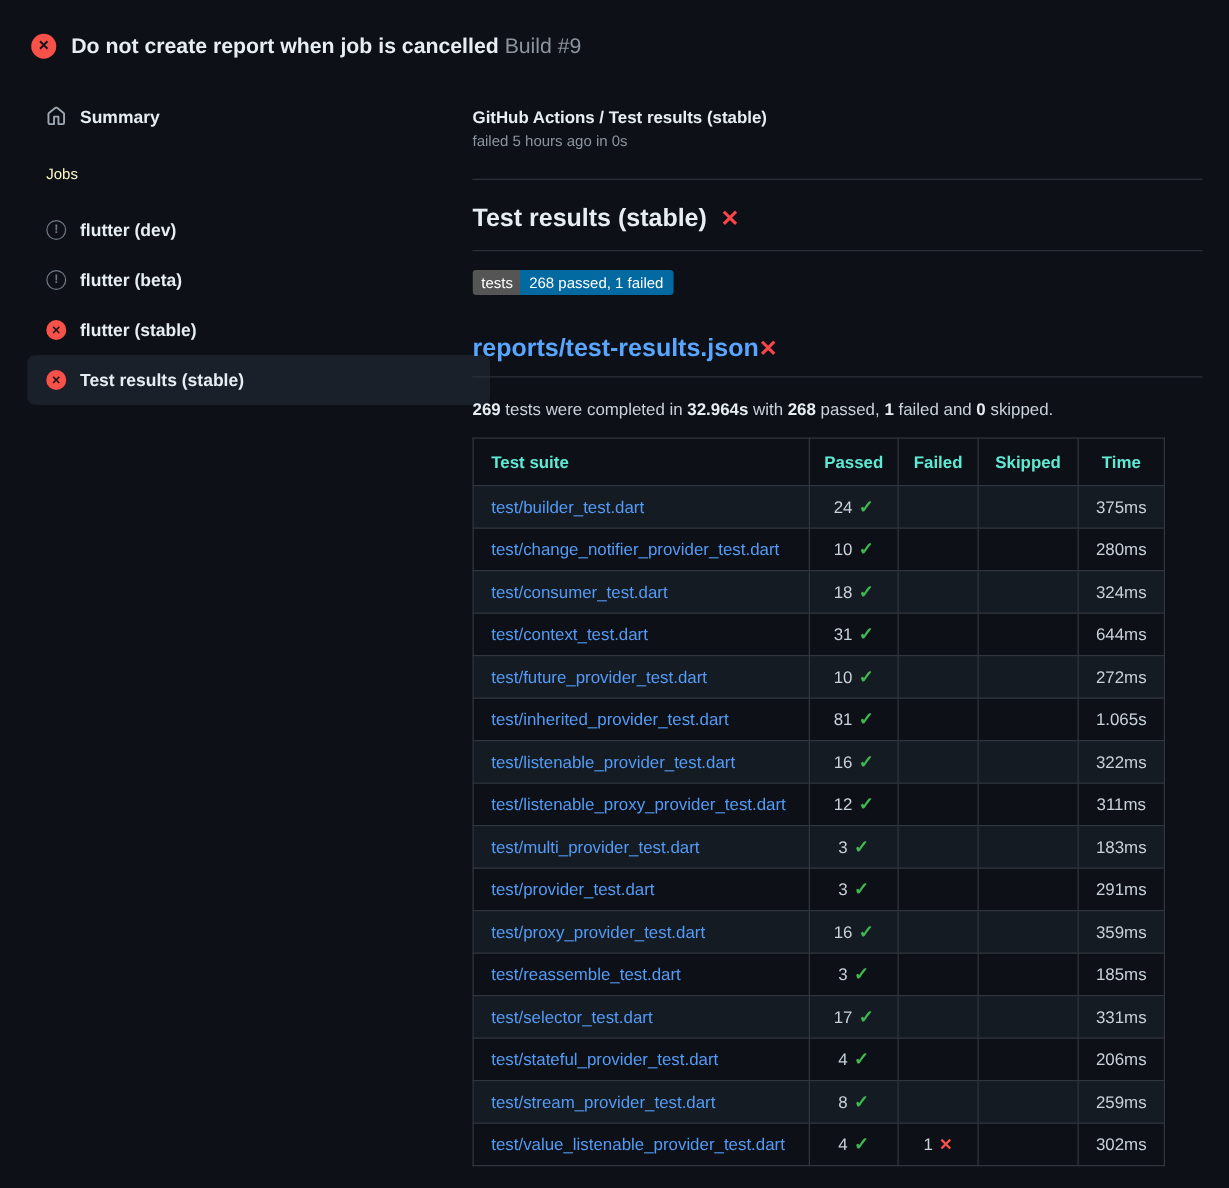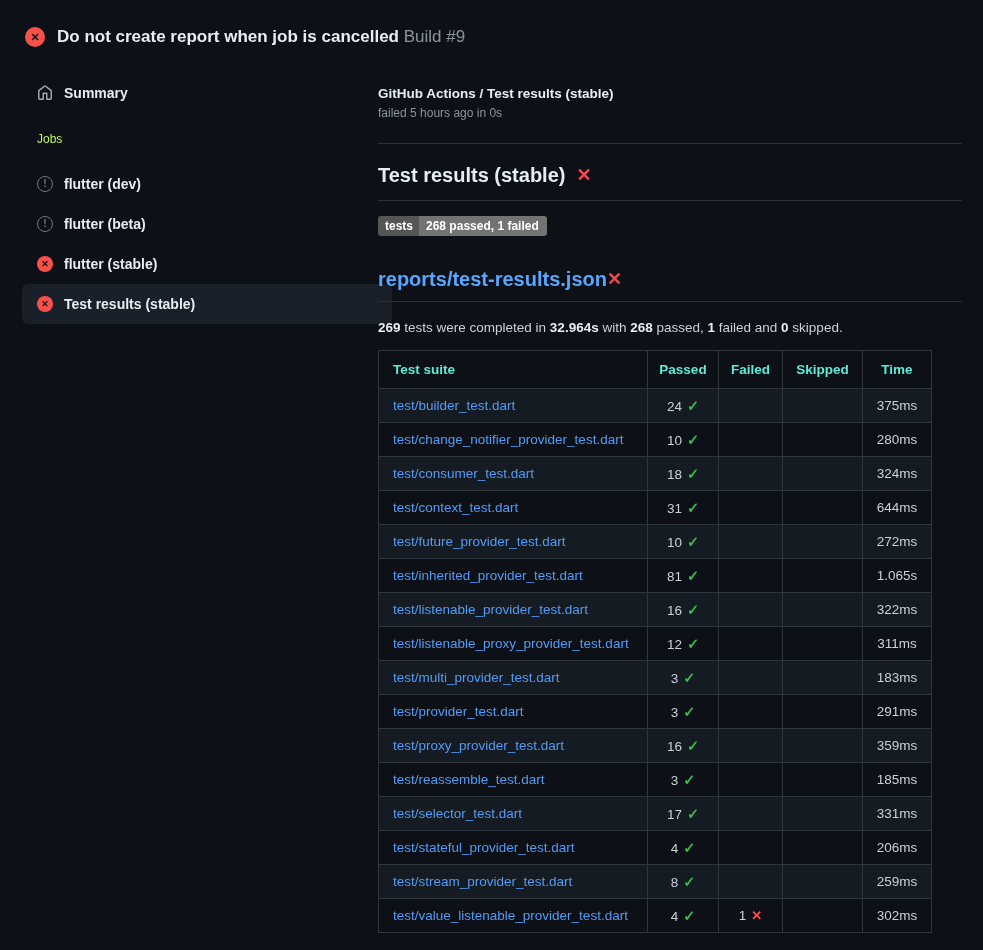--- a/index.html
+++ b/index.html
@@ -35,21 +35,21 @@
   .side-item {
     display: flex; align-items: center; gap: 11px;
     margin: 0 10px; padding: 10px 15px;
     border-radius: 6px;
     font-size: 14px; font-weight: 600; color: #e6edf3;
     cursor: pointer; line-height: 20px;
   }
   .side-item.summary { margin-top: 18px; padding: 9px 15px; }
   .side-item.selected { background: #1a2029; }
   .side-section {
-    color: #bef264; font-size: 12px;
+    color: #fef9c3; font-size: 12px;
     padding: 20px 25px 17px; line-height: 15px;
   }
   .cancel-circle {
     width: 16px; height: 16px; flex: none;
     border: 1.5px solid #6e7681; border-radius: 50%;
     color: #6e7681; font-size: 10px; font-weight: 700;
     display: inline-flex; align-items: center; justify-content: center;
     line-height: 1;
   }
   .home-icon { flex: none; }
@@ -62,25 +62,25 @@
   .hr1 { margin-top: 23px; }
   .section-title {
     display: flex; align-items: center; gap: 11px;
     margin: 18px 0 0; font-size: 20px; font-weight: 700; color: #e6edf3;
     line-height: 26px;
   }
   .x-mark { color: #fa4549; font-weight: 900; font-size: 18px; line-height: 1; }
   .hr2 { margin-top: 12px; }
   .badge-wrap { margin-top: 15px; }
   .badge {
-    display: inline-flex; font-size: 12px; font-weight: 700; color: #ffffff;
+    display: inline-flex; font-size: 12px; font-weight: 400; color: #ffffff;
     border-radius: 3px; overflow: hidden; line-height: 13px;
   }
   .badge-left  { background: #555555; padding: 4px 6px 3px 7px; }
-  .badge-right { background: #737373; padding: 4px 8px 3px 7px; }
+  .badge-right { background: #0369a1; padding: 4px 8px 3px 7px; }
   .report-title {
     display: flex; align-items: center; 
     margin: 30px 0 0; font-size: 20px; font-weight: 700; line-height: 26px;
   }
   .report-link { color: #58a6ff; text-decoration: none; cursor: pointer; }
   .hr3 { margin-top: 9px; }
   .summary-line { margin: 17px 0 0; font-size: 13.5px; color: #c9d1d9; line-height: 17px; }
   .summary-line .b { font-weight: 700; color: #e6edf3; }
 
   

